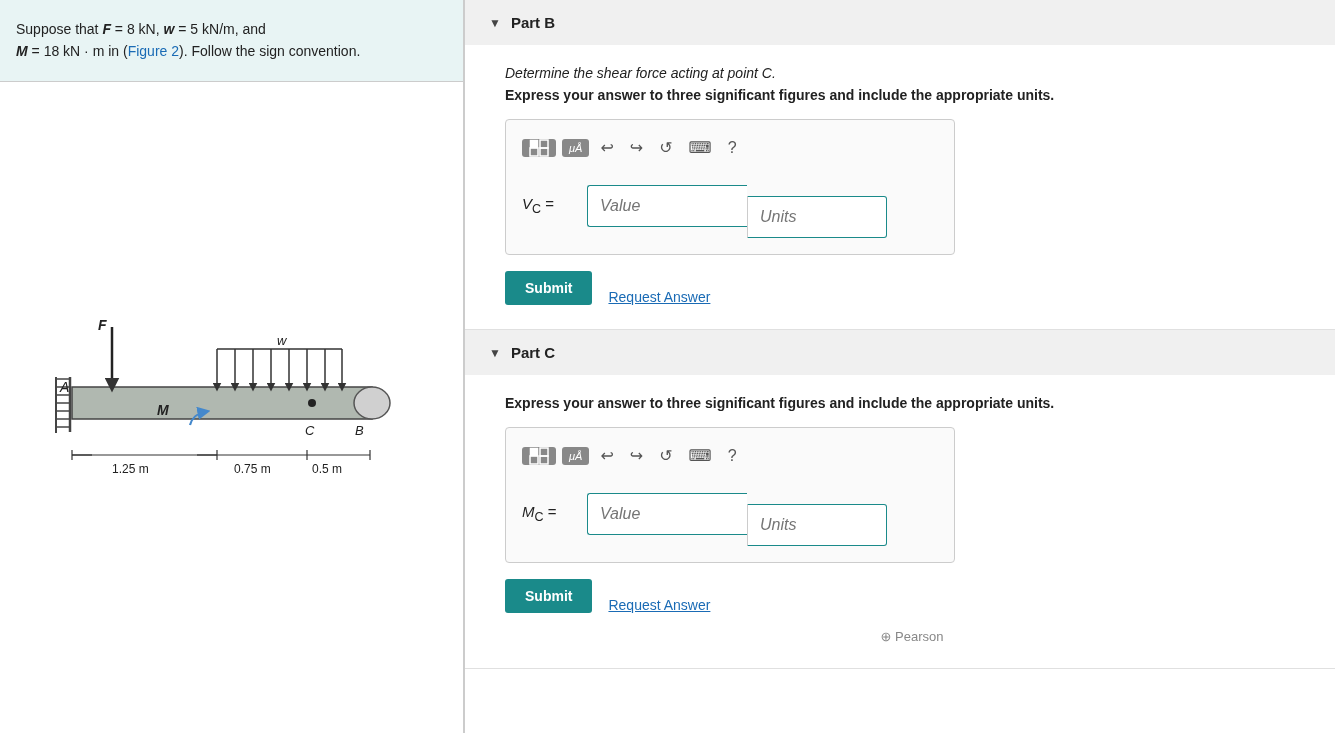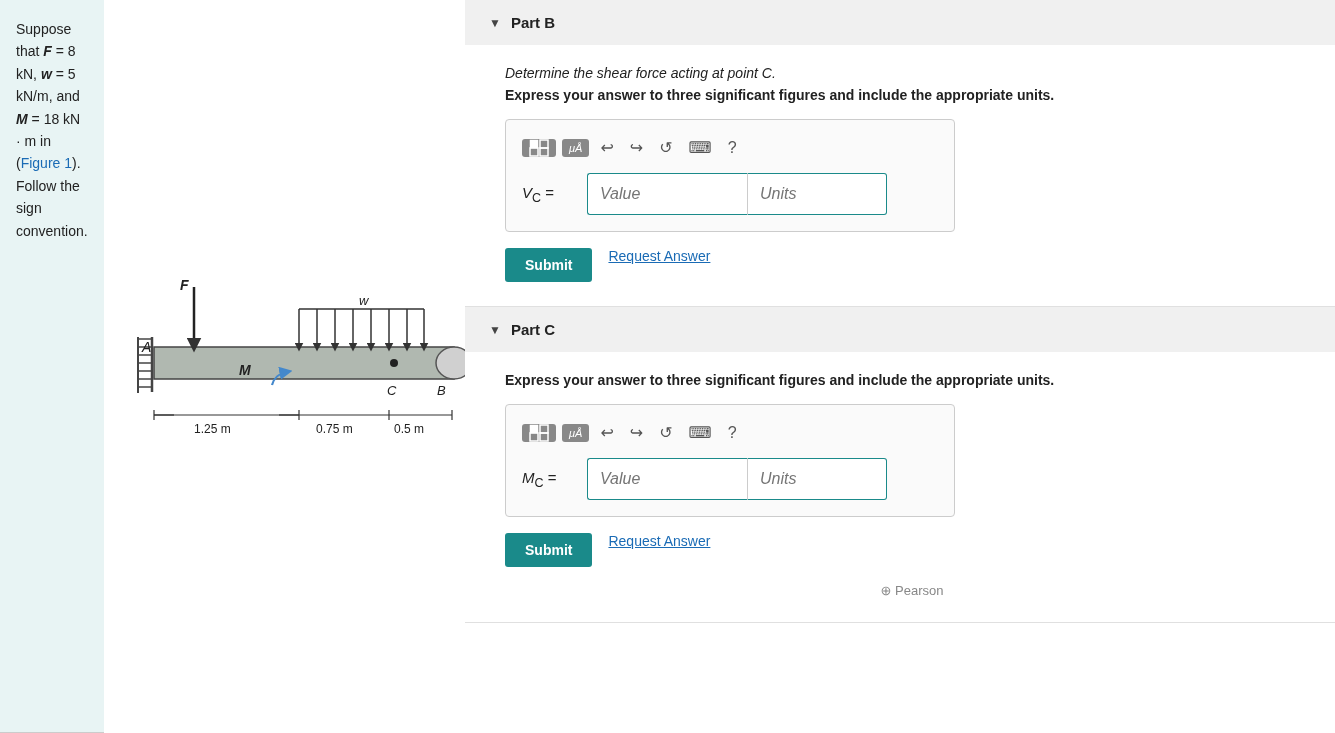--- a/index.html
+++ b/index.html
@@ -13,21 +13,21 @@
       overflow: hidden;
     }
 
     
     .left-panel {
       width: 465px;
       min-width: 465px;
       background: #fff;
       border-right: 2px solid #ccc;
       display: flex;
-      flex-direction: row;
+      flex-direction: column;
       padding: 0;
     }
 
     .problem-statement {
       background: #e8f4f4;
       padding: 18px 16px 18px 16px;
       font-size: 14px;
       line-height: 1.6;
       color: #222;
       border-bottom: 1px solid #ccc;
@@ -228,25 +228,26 @@
       border-left: 1px solid #ccc;
       border-radius: 0 3px 3px 0;
       padding: 8px 12px;
       font-size: 16px;
       font-style: italic;
       color: #aaa;
       width: 140px;
       height: 42px;
       outline: none;
       background: #fff;
+      margin-top: 23px;
     }
 
     .action-row {
       display: flex;
-      align-items: flex-start;
+      align-items: flex-end;
       gap: 16px;
       margin-top: 16px;
     }
 
     .submit-btn {
       background: #1a8a8a;
       color: #fff;
       border: none;
       border-radius: 3px;
       padding: 9px 20px;
@@ -271,21 +272,21 @@
       margin-top: 8px;
     }
   </style>
 </head>
 <body>
 
 <div class="left-panel">
   <div class="problem-statement">
     Suppose that <em><strong>F</strong></em> = 8 kN, <em><strong>w</strong></em> = 5 kN/m, and
     <br>
-    <em><strong>M</strong></em> = 18 kN · m in (<a href="#">Figure 1</a>). Follow the sign
+    <em><strong>M</strong></em> = 18 kN · m in (<a href="#">Figure 2</a>). Follow the sign
     convention.
   </div>
 
 
   <div class="figure-area">
 
     <svg class="diagram-svg" viewBox="0 0 380 260" xmlns="http://www.w3.org/2000/svg">
 
       <rect x="30" y="110" width="300" height="32" fill="#b0b8b0" stroke="#444" stroke-width="1.5"></rect>
 

